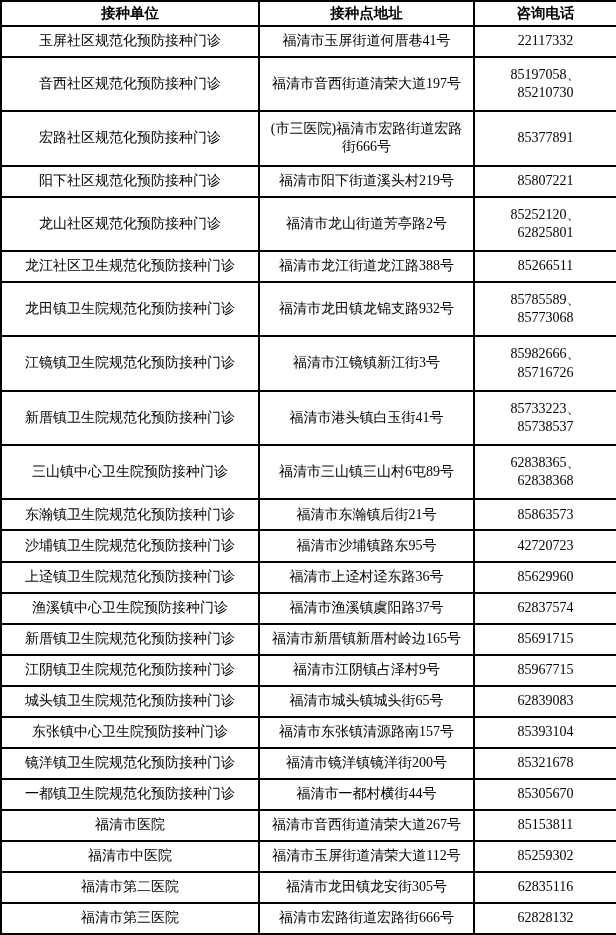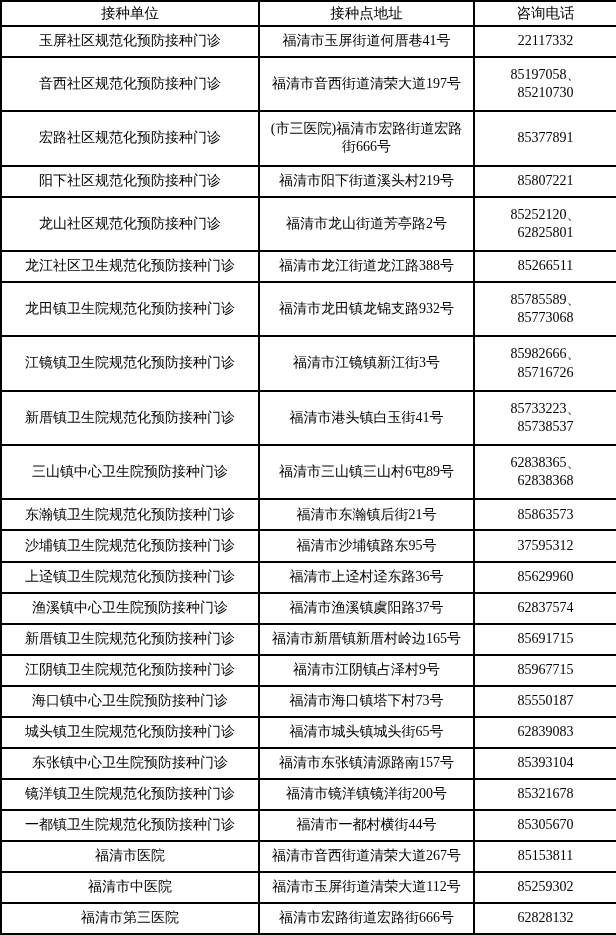--- a/index.html
+++ b/index.html
@@ -24,21 +24,21 @@
   table.vax th, table.vax td {
     border: 2px solid #000000;
     text-align: center;
     vertical-align: middle;
     font-size: 14px;
     line-height: 1.3;
     padding: 2px 2px;
     overflow: hidden;
   }
   table.vax th {
-    font-weight: normal;
+    font-weight: bold;
     font-size: 14.5px;
   }
   td.address-cell, td.phone-cell {
     white-space: pre-line;
   }
   col.c-unit   { width: 258px; }
   col.c-addr   { width: 215px; }
   col.c-phone  { width: 143px; }
 </style>
 </head>
@@ -117,46 +117,41 @@
 62838368</td>
       </tr>
       <tr>
         <td class="unit-cell">东瀚镇卫生院规范化预防接种门诊</td>
         <td class="address-cell">福清市东瀚镇后街21号</td>
         <td class="phone-cell">85863573</td>
       </tr>
       <tr>
         <td class="unit-cell">沙埔镇卫生院规范化预防接种门诊</td>
         <td class="address-cell">福清市沙埔镇路东95号</td>
-        <td class="phone-cell">37595312</td>
+        <td class="phone-cell">42720723</td>
       </tr>
       <tr>
         <td class="unit-cell">上迳镇卫生院规范化预防接种门诊</td>
         <td class="address-cell">福清市上迳村迳东路36号</td>
         <td class="phone-cell">85629960</td>
       </tr>
       <tr>
         <td class="unit-cell">渔溪镇中心卫生院预防接种门诊</td>
         <td class="address-cell">福清市渔溪镇虞阳路37号</td>
         <td class="phone-cell">62837574</td>
       </tr>
       <tr>
         <td class="unit-cell">新厝镇卫生院规范化预防接种门诊</td>
         <td class="address-cell">福清市新厝镇新厝村岭边165号</td>
         <td class="phone-cell">85691715</td>
       </tr>
       <tr>
         <td class="unit-cell">江阴镇卫生院规范化预防接种门诊</td>
         <td class="address-cell">福清市江阴镇占泽村9号</td>
         <td class="phone-cell">85967715</td>
-      </tr>
-      <tr>
-        <td class="unit-cell">海口镇中心卫生院预防接种门诊</td>
-        <td class="address-cell">福清市海口镇塔下村73号</td>
-        <td class="phone-cell">85550187</td>
       </tr>
       <tr>
         <td class="unit-cell">城头镇卫生院规范化预防接种门诊</td>
         <td class="address-cell">福清市城头镇城头街65号</td>
         <td class="phone-cell">62839083</td>
       </tr>
       <tr>
         <td class="unit-cell">东张镇中心卫生院预防接种门诊</td>
         <td class="address-cell">福清市东张镇清源路南157号</td>
         <td class="phone-cell">85393104</td>
@@ -175,19 +170,24 @@
         <td class="unit-cell">福清市医院</td>
         <td class="address-cell">福清市音西街道清荣大道267号</td>
         <td class="phone-cell">85153811</td>
       </tr>
       <tr>
         <td class="unit-cell">福清市中医院</td>
         <td class="address-cell">福清市玉屏街道清荣大道112号</td>
         <td class="phone-cell">85259302</td>
       </tr>
       <tr>
+        <td class="unit-cell">福清市第二医院</td>
+        <td class="address-cell">福清市龙田镇龙安街305号</td>
+        <td class="phone-cell">62835116</td>
+      </tr>
+      <tr>
         <td class="unit-cell">福清市第三医院</td>
         <td class="address-cell">福清市宏路街道宏路街666号</td>
         <td class="phone-cell">62828132</td>
       </tr>
     </tbody>
   </table>
 </div>
 
 </body></html>

